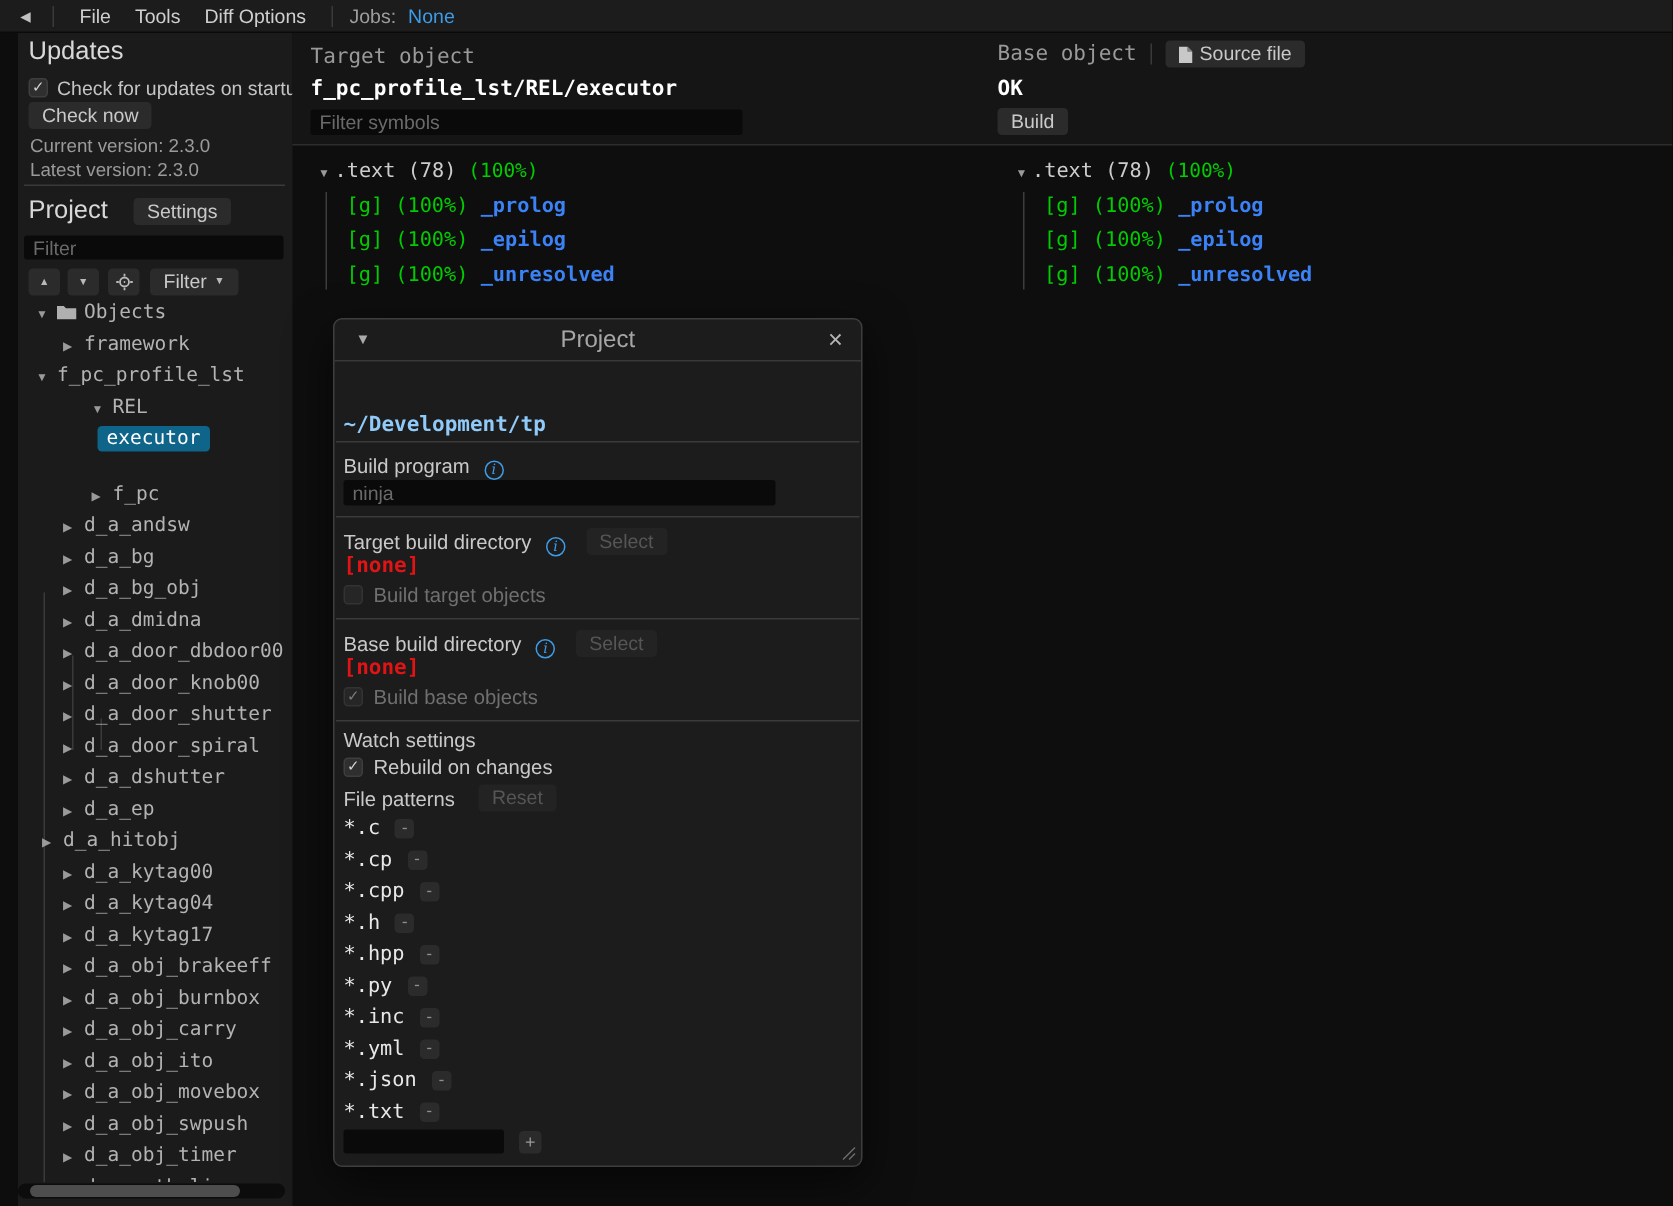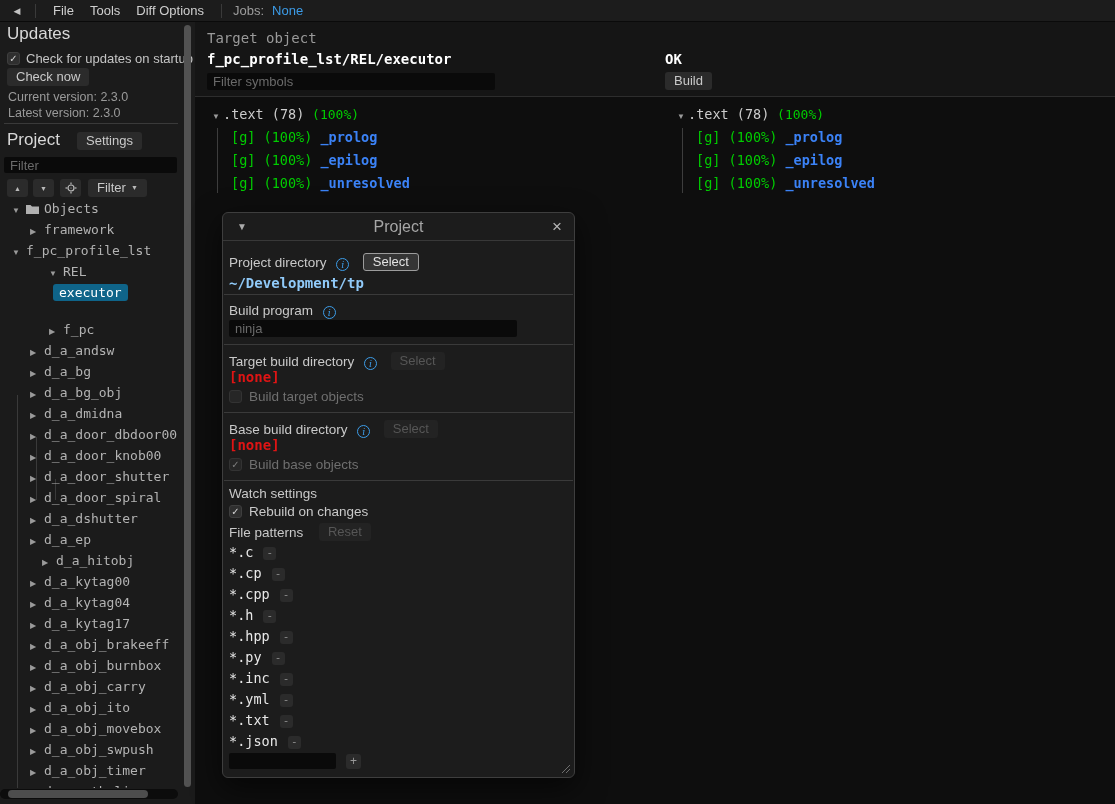--- a/index.html
+++ b/index.html
@@ -18,21 +18,21 @@
   .topbar{position:absolute;left:0;top:0;width:1115px;height:22px;background:#1c1c1c;
     border-bottom:1px solid #0a0a0a;display:flex;align-items:center;}
   .backbtn{width:18px;height:16px;margin-left:8px;display:flex;align-items:center;justify-content:center;
     color:#c2c2c2;font-size:9px;cursor:default;}
   .vsep{width:1px;height:14px;background:#3a3a3a;margin:0 9px;}
   .menu-item{color:#cfcfcf;padding:0 8px;line-height:22px;}
   .jobs-label{color:#9d9d9d;margin-left:2px;}
   .jobs-value{color:var(--link);margin-left:8px;}
 
   
-  .sidebar{position:absolute;left:0;top:22px;width:195px;height:782px;background:#1b1b1b;overflow:hidden;}
+  .sidebar{position:absolute;left:12px;top:22px;width:195px;height:782px;background:#1b1b1b;overflow:hidden;}
   .sb-title{position:absolute;left:7px;font-size:17px;color:#d8d8d8;}
   .cb{display:inline-block;width:13px;height:13px;background:#2f2f2f;border:1px solid #3e3e3e;
     border-radius:3px;vertical-align:middle;text-align:center;line-height:11px;font-size:10px;color:#d2d2d2;}
   .cb .tick{visibility:hidden;}
   .cb.checked .tick{visibility:visible;}
   .cb.dim{background:#262626;border-color:#333;}
   .cb.dim .tick{color:#7d7d7d;}
   .btn{display:inline-flex;align-items:center;gap:5px;background:#2b2b2b;border:none;border-radius:3px;
     color:#c9c9c9;font-size:13px;padding:2px 9px;height:18px;line-height:14px;font-family:"Liberation Sans",sans-serif;}
   .btn.disabled{background:#232323;color:#565656;}
@@ -191,21 +191,21 @@
       <div class="tree-row" style="padding-left: 30px;"><span class="tree-arrow">▶</span><span class="tree-label">d_a_andsw</span></div>
       <div class="tree-row" style="padding-left: 30px;"><span class="tree-arrow">▶</span><span class="tree-label">d_a_bg</span></div>
       <div class="tree-row" style="padding-left: 30px;"><span class="tree-arrow">▶</span><span class="tree-label">d_a_bg_obj</span></div>
       <div class="tree-row" style="padding-left: 30px;"><span class="tree-arrow">▶</span><span class="tree-label">d_a_dmidna</span></div>
       <div class="tree-row" style="padding-left: 30px;"><span class="tree-arrow">▶</span><span class="tree-label">d_a_door_dbdoor00</span></div>
       <div class="tree-row" style="padding-left: 30px;"><span class="tree-arrow">▶</span><span class="tree-label">d_a_door_knob00</span></div>
       <div class="tree-row" style="padding-left: 30px;"><span class="tree-arrow">▶</span><span class="tree-label">d_a_door_shutter</span></div>
       <div class="tree-row" style="padding-left: 30px;"><span class="tree-arrow">▶</span><span class="tree-label">d_a_door_spiral</span></div>
       <div class="tree-row" style="padding-left: 30px;"><span class="tree-arrow">▶</span><span class="tree-label">d_a_dshutter</span></div>
       <div class="tree-row" style="padding-left: 30px;"><span class="tree-arrow">▶</span><span class="tree-label">d_a_ep</span></div>
-      <div class="tree-row" style="padding-left: 42px;"><span class="tree-arrow">▶</span><span class="tree-label">d_a_hitobj</span></div>
+      <div class="tree-row" style="padding-left: 16px;"><span class="tree-arrow">▶</span><span class="tree-label">d_a_hitobj</span></div>
       <div class="tree-row" style="padding-left: 30px;"><span class="tree-arrow">▶</span><span class="tree-label">d_a_kytag00</span></div>
       <div class="tree-row" style="padding-left: 30px;"><span class="tree-arrow">▶</span><span class="tree-label">d_a_kytag04</span></div>
       <div class="tree-row" style="padding-left: 30px;"><span class="tree-arrow">▶</span><span class="tree-label">d_a_kytag17</span></div>
       <div class="tree-row" style="padding-left: 30px;"><span class="tree-arrow">▶</span><span class="tree-label">d_a_obj_brakeeff</span></div>
       <div class="tree-row" style="padding-left: 30px;"><span class="tree-arrow">▶</span><span class="tree-label">d_a_obj_burnbox</span></div>
       <div class="tree-row" style="padding-left: 30px;"><span class="tree-arrow">▶</span><span class="tree-label">d_a_obj_carry</span></div>
       <div class="tree-row" style="padding-left: 30px;"><span class="tree-arrow">▶</span><span class="tree-label">d_a_obj_ito</span></div>
       <div class="tree-row" style="padding-left: 30px;"><span class="tree-arrow">▶</span><span class="tree-label">d_a_obj_movebox</span></div>
       <div class="tree-row" style="padding-left: 30px;"><span class="tree-arrow">▶</span><span class="tree-label">d_a_obj_swpush</span></div>
       <div class="tree-row" style="padding-left: 30px;"><span class="tree-arrow">▶</span><span class="tree-label">d_a_obj_timer</span></div>
@@ -218,20 +218,31 @@
   </div>
 </div>
 
 <div class="main">
   <div class="main-header"></div>
 
   <div class="t-label mono">Target object</div>
   <div class="t-value mono">f_pc_profile_lst/REL/executor</div>
   <input class="textinput t-filter" placeholder="Filter symbols" style="">
 
+  <div class="b-row1">
+    <span class="b-label mono">Base object</span>
+    <span class="vsep"></span>
+    <button class="btn">
+      <svg width="9" height="11" viewBox="0 0 9 11">
+        <path d="M0 0 h5.5 L9 3.5 V11 H0 Z" fill="#c8c8c8"></path>
+        <path d="M5.5 0 L9 3.5 H5.5 Z" fill="#7d7d7d"></path>
+      </svg>
+      <span>Source file</span>
+    </button>
+  </div>
   <div class="b-value mono">OK</div>
   <button class="btn b-build">Build</button>
 
   <div class="main-sep"></div>
 
   <div class="sym-panel mono" id="sym-left" style="left:12px;">
       <div class="sym-head"><span class="sym-tri">▼</span><span class="sec-name">.text (78)</span> <span class="green">(100%)</span></div>
       <div class="sym-guide"></div>
       <div class="sym-item"><span class="green">[g]</span> <span class="green">(100%)</span> <span class="sym-name">_prolog</span></div>
       <div class="sym-item"><span class="green">[g]</span> <span class="green">(100%)</span> <span class="sym-name">_epilog</span></div>
@@ -246,25 +257,20 @@
     </div>
 </div>
 
 <div class="dialog">
   <div class="dlg-titlebar">
     <span class="dlg-collapse">▼</span>
     <span class="dlg-title">Project</span>
     <span class="dlg-close">×</span>
   </div>
 
-  <div class="drow" style="top:40px;">
-    <span class="dlabel">Project directory</span>
-    <span class="info-i">i</span>
-    <button class="btn focused" style="margin-left:10px;">Select</button>
-  </div>
   <div class="drow mono pathval" style="top:62px;">~/Development/tp</div>
   <div class="dsep sep-h" style="top:81px;"></div>
 
   <div class="drow" style="top:89px;">
     <span class="dlabel">Build program</span>
     <span class="info-i">i</span>
   </div>
   <input class="textinput drow" style="top: 107px; width: 288px; height: 17px;" placeholder="ninja">
   <div class="dsep sep-h" style="top:131px;"></div>
 
@@ -304,22 +310,22 @@
 
   <div class="pattern-list mono" id="patterns">
       <div class="pattern-row"><span class="pattern-text">*.c</span><span class="mini-btn">-</span></div>
       <div class="pattern-row"><span class="pattern-text">*.cp</span><span class="mini-btn">-</span></div>
       <div class="pattern-row"><span class="pattern-text">*.cpp</span><span class="mini-btn">-</span></div>
       <div class="pattern-row"><span class="pattern-text">*.h</span><span class="mini-btn">-</span></div>
       <div class="pattern-row"><span class="pattern-text">*.hpp</span><span class="mini-btn">-</span></div>
       <div class="pattern-row"><span class="pattern-text">*.py</span><span class="mini-btn">-</span></div>
       <div class="pattern-row"><span class="pattern-text">*.inc</span><span class="mini-btn">-</span></div>
       <div class="pattern-row"><span class="pattern-text">*.yml</span><span class="mini-btn">-</span></div>
+      <div class="pattern-row"><span class="pattern-text">*.json</span><span class="mini-btn">-</span></div>
       <div class="pattern-row"><span class="pattern-text">*.txt</span><span class="mini-btn">-</span></div>
-      <div class="pattern-row"><span class="pattern-text">*.json</span><span class="mini-btn">-</span></div>
     </div>
 
   <div class="add-row">
     <input class="textinput add-input" style="">
     <span class="plus-btn">+</span>
   </div>
 
   <svg class="resize-corner" width="12" height="12">
     <line x1="11" y1="3" x2="3" y2="11" stroke="#6e6e6e" stroke-width="1"></line>
     <line x1="11" y1="7" x2="7" y2="11" stroke="#6e6e6e" stroke-width="1"></line>

